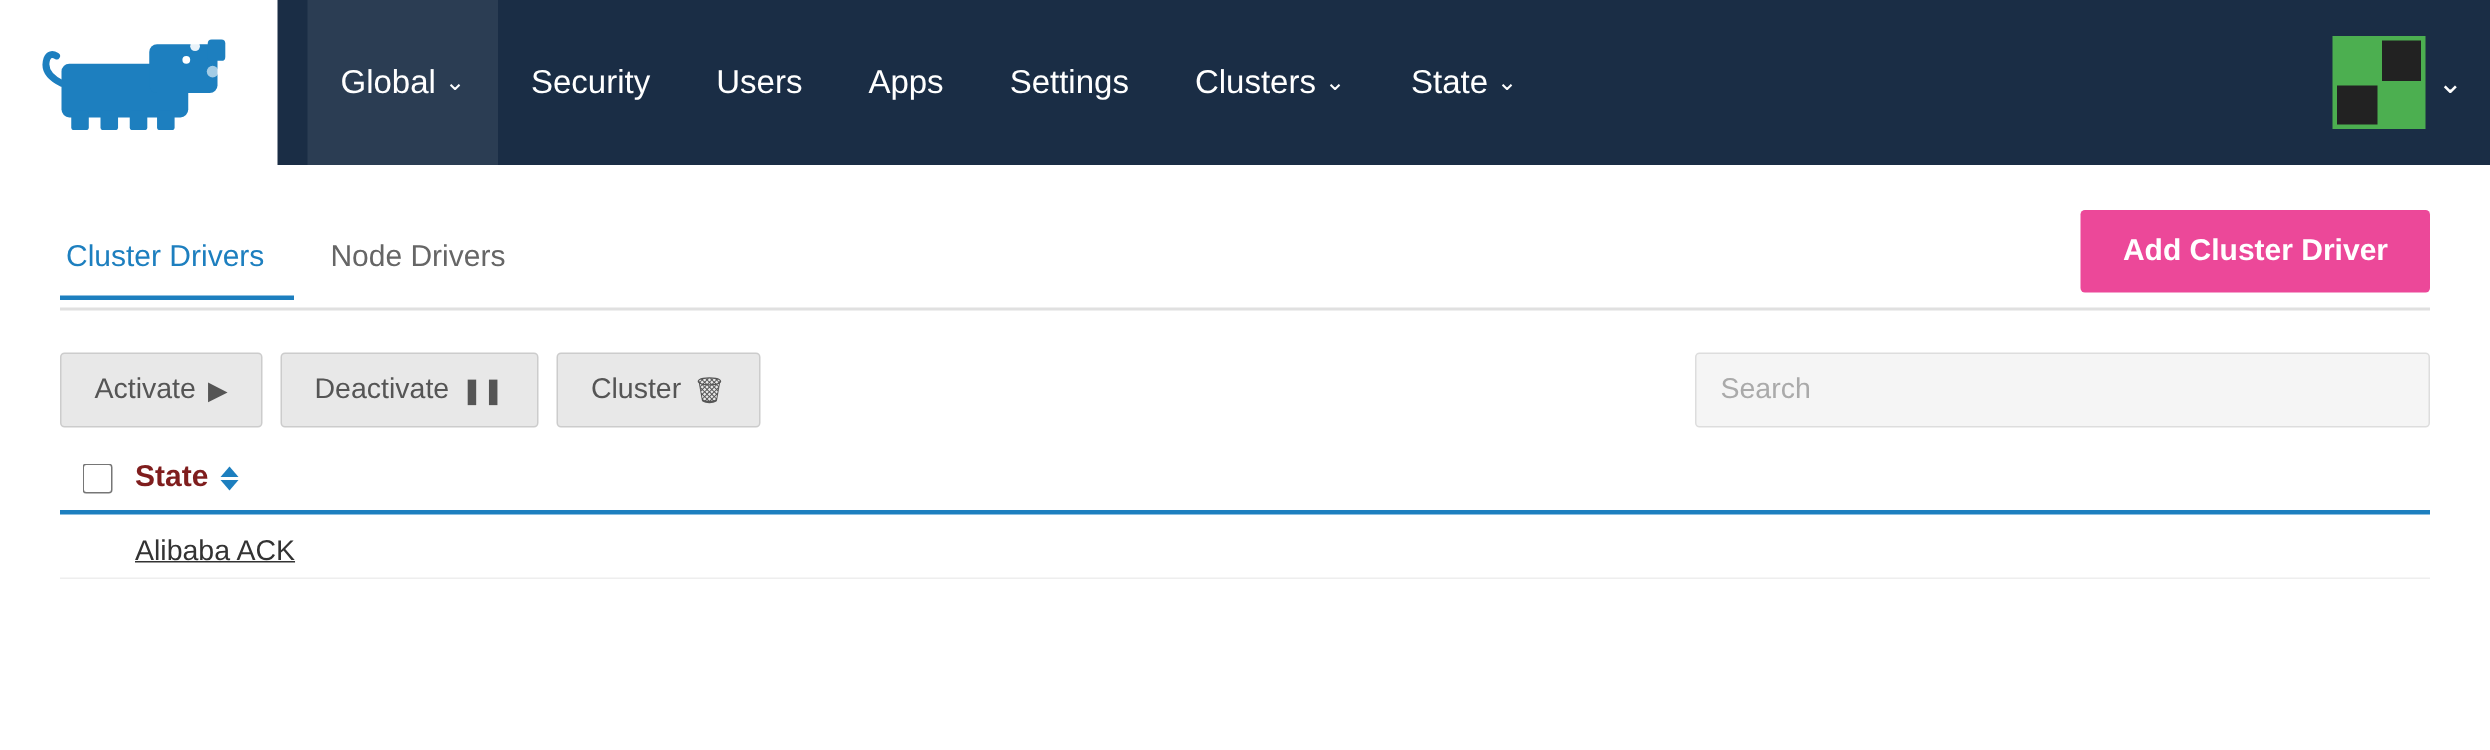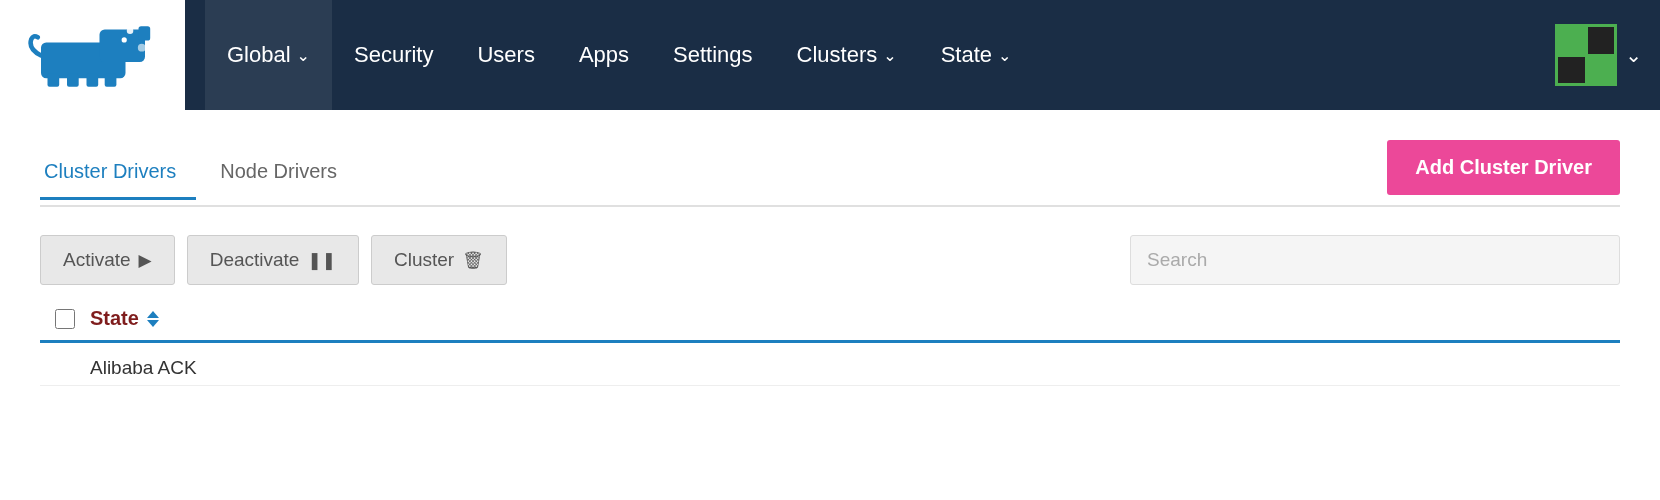--- a/index.html
+++ b/index.html
@@ -219,20 +219,21 @@
     .table-row-peek {
       display: flex;
       align-items: center;
       padding: 14px 0 6px 0;
       border-bottom: 1px solid #eee;
     }
     .peek-text {
       font-size: 19px;
       color: #333;
       margin-left: 50px;
+      text-decoration: underline;
     }
 
     
     .nav-item.global-item { position: relative; }
     .cursor-arrow {
       position: absolute;
       left: 90px;
       top: 70px;
       width: 0;
       height: 0;

